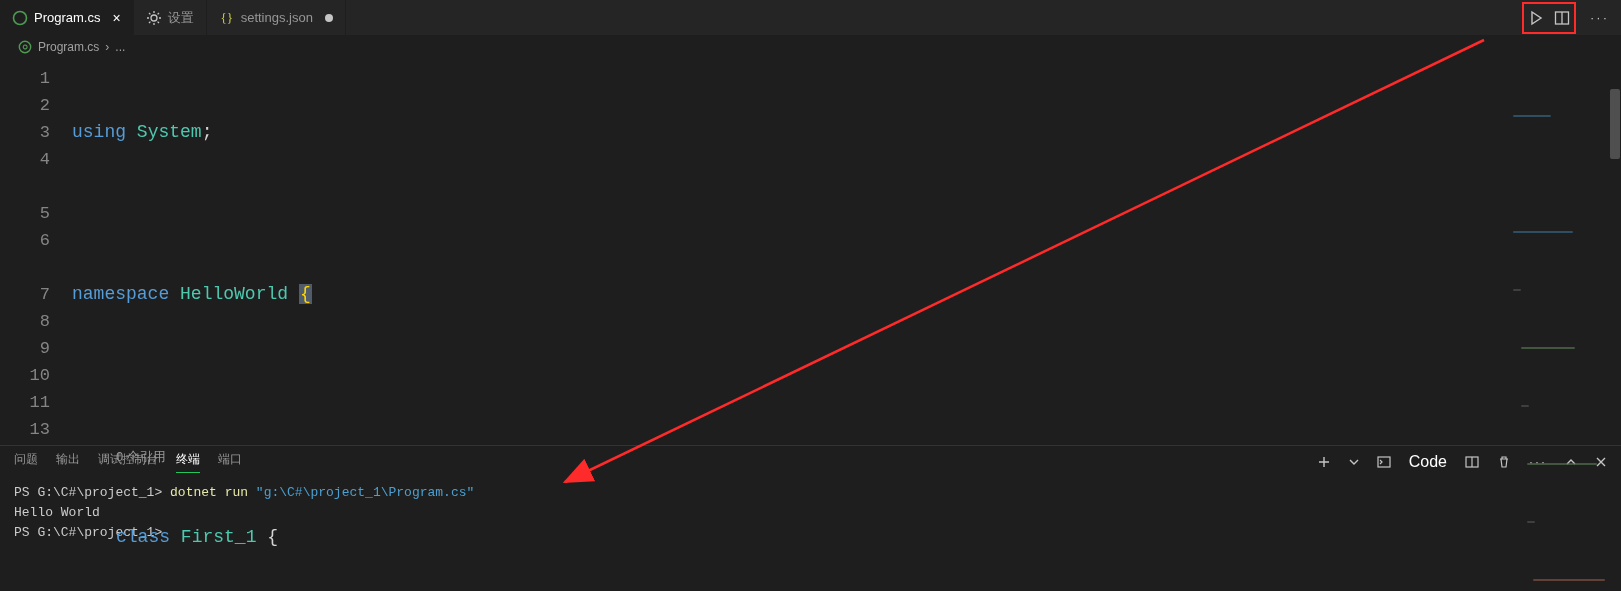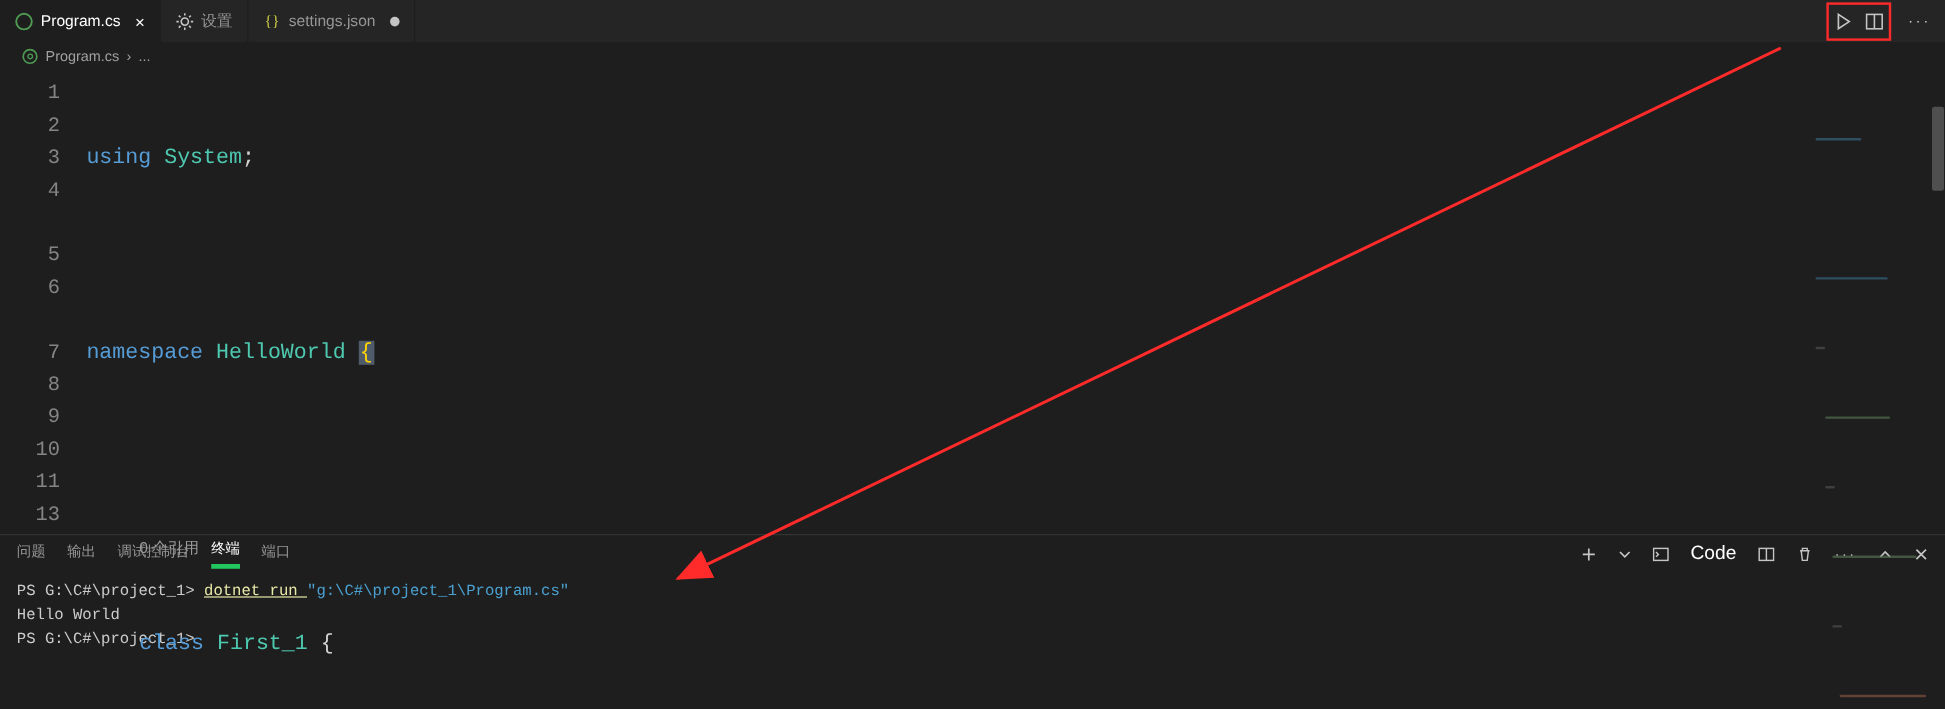--- a/index.html
+++ b/index.html
@@ -144,37 +144,37 @@
   .panel-tabs {
     height: 31px;
     display: flex;
     align-items: center;
     padding: 0 14px;
     gap: 18px;
     font-size: 12px;
     color: #969696;
   }
   .panel-tabs .ptab { cursor: pointer; padding-bottom: 4px; }
-  .panel-tabs .ptab.active { color: #ffffff; border-bottom: 4px solid #22c55e; }
+  .panel-tabs .ptab.active { color: #ffffff; border-bottom: 1px solid #22c55e; }
   .panel-tabs .spacer { flex: 1; }
   .panel-tabs .picon { color:#c5c5c5; cursor:pointer; display:inline-flex; align-items:center; }
   .panel-tabs .shell-lbl { color:#ffffff; font-size:16px; }
 
   .terminal {
     flex: 1;
     padding: 6px 14px;
     font-family: Consolas, "Courier New", monospace;
     font-size: 13px;
     line-height: 20px;
     color: #cccccc;
     white-space: pre;
     overflow: hidden;
   }
   .term-prompt { color: #cccccc; }
-  .term-cmd    { color: #e8e8a8; text-decoration: underline; }
+  .term-cmd    { color: #e8e8a8; }
   .term-arg    { color: #4aa0d0; }
 
   
   .arrow-svg {
     position: absolute;
     left: 0; top: 0;
     pointer-events: none;
   }
 </style>
 </head>

